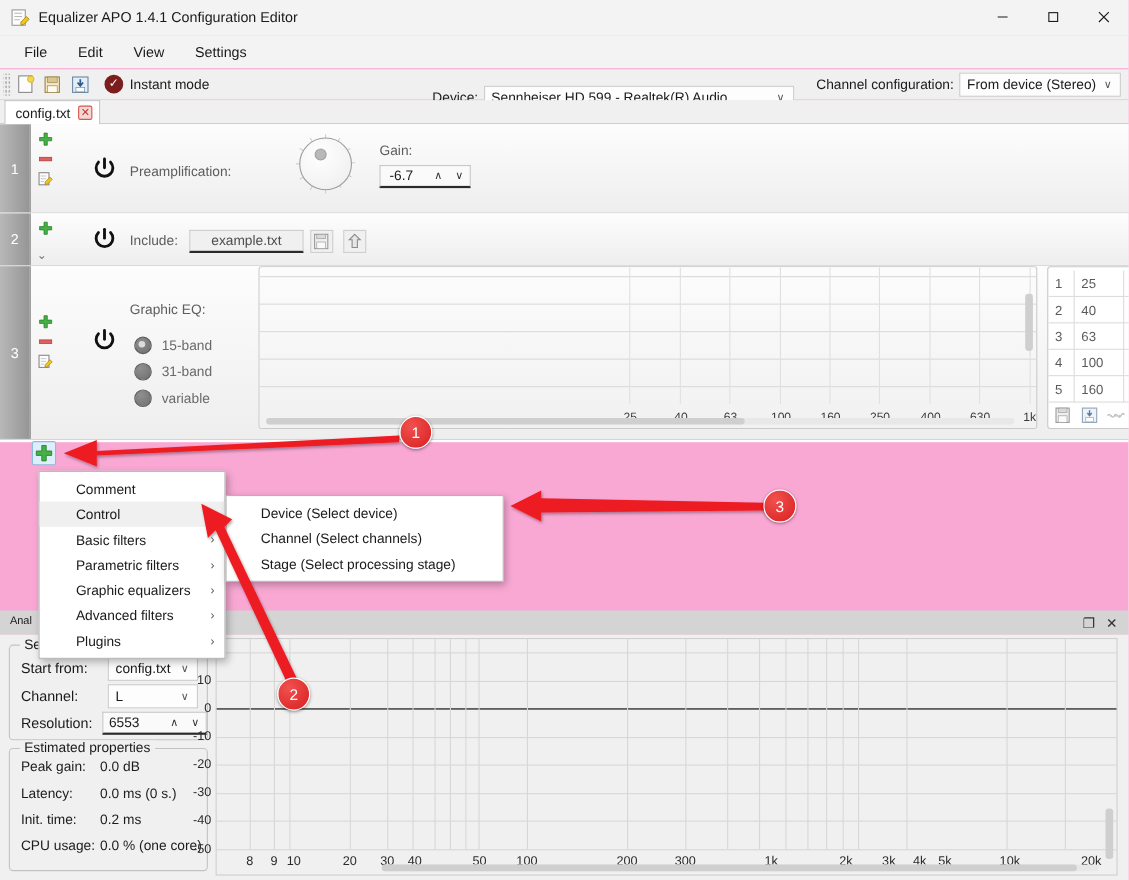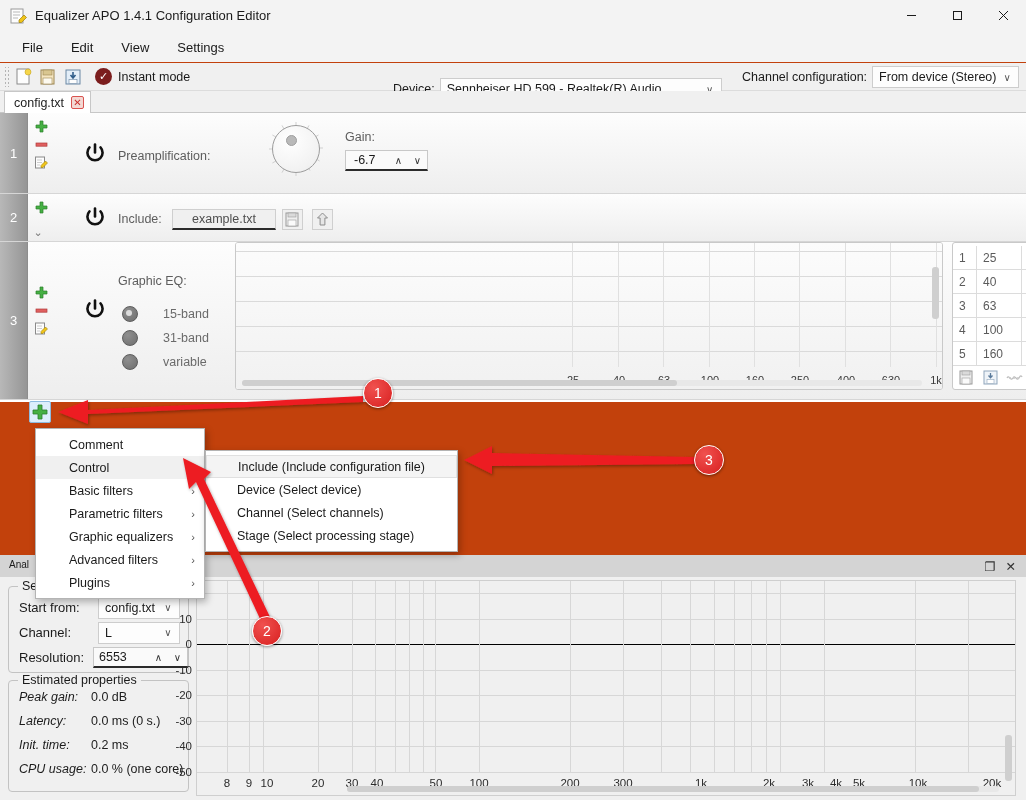--- a/index.html
+++ b/index.html
@@ -4,21 +4,21 @@
 <style>
   * { box-sizing: border-box; }
   html, body { margin:0; padding:0; }
   body {
     width:1026px; height:800px; overflow:hidden;
     font-family:"Liberation Sans", sans-serif;
     font-size:12.5px; color:#1c1c1c;
     background:#ffffff;
     -webkit-font-smoothing:antialiased;
   }
-  .app { position:relative; width:1026px; height:800px; background:#c2410c; }
+  .app { position:relative; width:1026px; height:800px; background:#f9a8d4; }
 
   
   .titlebar {
     position:absolute; left:0; top:0; width:1026px; height:32px;
     background:#f3f3f3; display:flex; align-items:center;
     border-bottom:1px solid #f3f3f3;
   }
   .title-icon { margin-left:9px; margin-right:8px; width:18px; height:18px; position:relative; }
   .title-text { font-size:13px; color:#1a1a1a; }
   .win-btns { margin-left:auto; display:flex; height:32px; }
@@ -108,21 +108,21 @@
     height:21px; background:#f0f0f0; border:1px solid #cfcfcf; border-bottom:2px solid #2b2b2b;
     display:flex; align-items:center; justify-content:center; font-size:12.5px; color:#4e4e4e;
   }
   .sqbtn { width:21px; height:21px; border:1px solid #cfcfcf; background:#f0f0f0; position:relative; }
 
   
   .radio { width:16px; height:16px; border-radius:50%;
     background:radial-gradient(circle at 35% 30%, #8f8f8f, #6e6e6e); border:1px solid #5d5d5d; }
   .radio.on::after { content:""; position:absolute; left:4px; top:4px; width:6px; height:6px;
     border-radius:50%; background:#dcdcdc; }
-  .radio-row { display:flex; align-items:center; gap:25px; margin-bottom:8px; position:relative; }
+  .radio-row { display:flex; align-items:center; gap:9px; margin-bottom:8px; position:relative; }
   .radio-lbl { font-size:12.5px; color:#6a6a6a; }
 
   
   .eqbox { position:absolute; left:181px; top:0px; width:708px; height:148px;
     background:#fff; border:1px solid #c9c9c9; border-radius:3px; overflow:hidden; }
   .eqplot { position:absolute; left:0; top:0; right:0; bottom:0;
     background:linear-gradient(#fcfcfc,#f1f1f1); }
   .gline { position:absolute; left:0; right:0; height:1px; background:#dadada; }
   .vline { position:absolute; top:0; bottom:22px; width:1px; background:#e0e0e0; }
   .xtick { position:absolute; bottom:3px; transform:translateX(-50%); font-size:11px; color:#3a3a3a; }
@@ -173,21 +173,21 @@
   .dock-btns { margin-left:auto; display:flex; gap:10px; padding-right:10px; color:#333; }
 
   .analysis { position:absolute; left:0; top:577px; width:1026px; height:223px; background:#f0f0f0; }
 
   .group { position:absolute; border:1px solid #c3c3c3; border-radius:4px; background:#f0f0f0; }
   .group > legend, .group-title { position:absolute; top:-8px; left:9px; background:#f0f0f0;
     padding:0 4px; font-size:12.5px; color:#1a1a1a; }
   .frm-row { display:flex; align-items:center; height:25px; padding-left:10px; }
   .frm-lbl { width:79px; font-size:13px; color:#1a1a1a; }
   .prop-row { display:flex; align-items:baseline; height:24px; padding-left:10px; font-size:12.5px; }
-  .prop-lbl { width:72px;font-style:italic; }
+  .prop-lbl { width:72px; }
 
   
   .anchart { position:absolute; left:196px; top:580px; width:820px; height:216px;
     background:#f0f0f0; border:1px solid #cfcfcf; }
   .anplot { position:absolute; left:0; top:0; right:0; bottom:0; }
   .an-y { position:absolute; right:100%; margin-right:5px; transform:translateY(-50%);
     font-size:11.5px; color:#2b2b2b; }
   .an-g { position:absolute; left:0; right:0; height:1px; background:#d7d7d7; }
   .an-g.zero { background:#000; }
   .an-v { position:absolute; top:0; width:1px; background:#d7d7d7; }
@@ -559,23 +559,20 @@
       <span>Advanced filters</span>
       <span class="sub">›</span>
     </div>
     <div class="mi">
       <span>Plugins</span>
       <span class="sub">›</span>
     </div>
   </div>
 
   <div class="submenu">
-    <div class="mi sel">
-      <span>Include (Include configuration file)</span>
-    </div>
     <div class="mi">
       <span>Device (Select device)</span>
     </div>
     <div class="mi">
       <span>Channel (Select channels)</span>
     </div>
     <div class="mi">
       <span>Stage (Select processing stage)</span>
     </div>
   </div>

